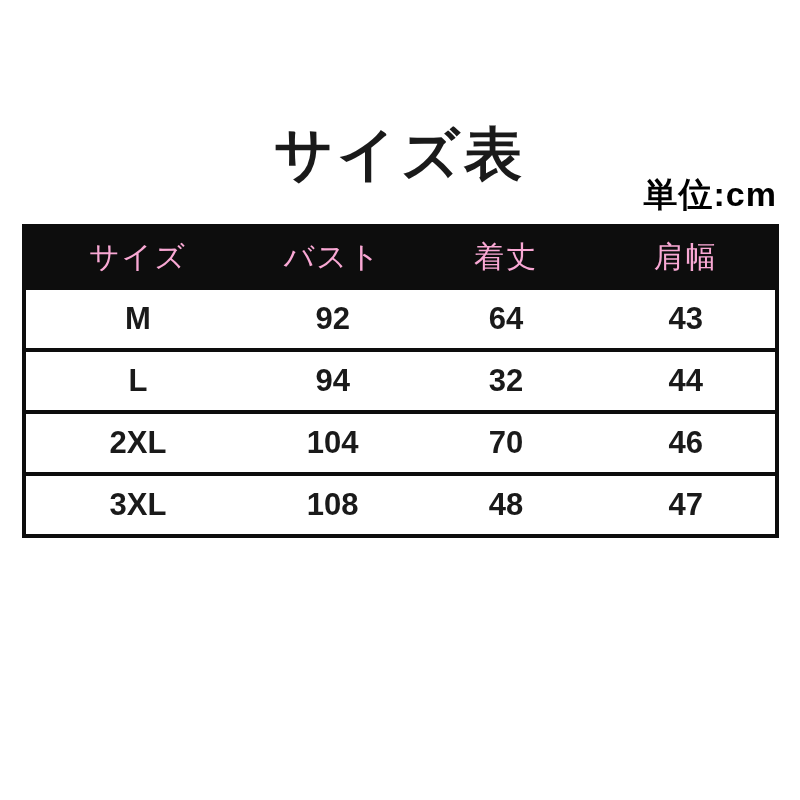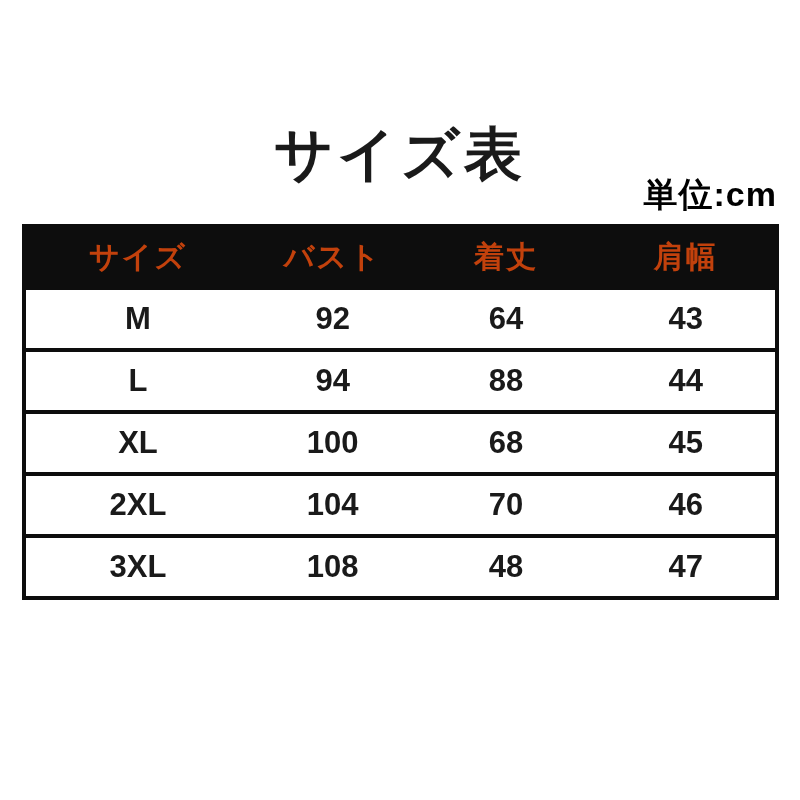--- a/index.html
+++ b/index.html
@@ -56,24 +56,24 @@
     text-align: center;
     vertical-align: middle;
     padding: 0;
   }
   table.size-table {
     border-left: 4px solid #0d0d0d;
     border-right: 4px solid #0d0d0d;
   }
   table.size-table th {
     background: #0d0d0d;
-    color: #c2410c;
+    color: #f9a8d4;
     height: 58px;
     font-size: 30px;
-    font-weight: bold;
+    font-weight: normal;
     letter-spacing: 2px;
   }
   table.size-table td {
     height: 58px;
     font-size: 31px;
     font-weight: bold;
     color: #1a1a1a;
     background: #ffffff;
   }
 </style>
@@ -103,28 +103,22 @@
     <tbody id="table-body">
         <tr>
           <td>M</td>
           <td>92</td>
           <td>64</td>
           <td>43</td>
         </tr>
         <tr>
           <td>L</td>
           <td>94</td>
-          <td>88</td>
+          <td>32</td>
           <td>44</td>
-        </tr>
-        <tr>
-          <td>XL</td>
-          <td>100</td>
-          <td>68</td>
-          <td>45</td>
         </tr>
         <tr>
           <td>2XL</td>
           <td>104</td>
           <td>70</td>
           <td>46</td>
         </tr>
         <tr>
           <td>3XL</td>
           <td>108</td>

